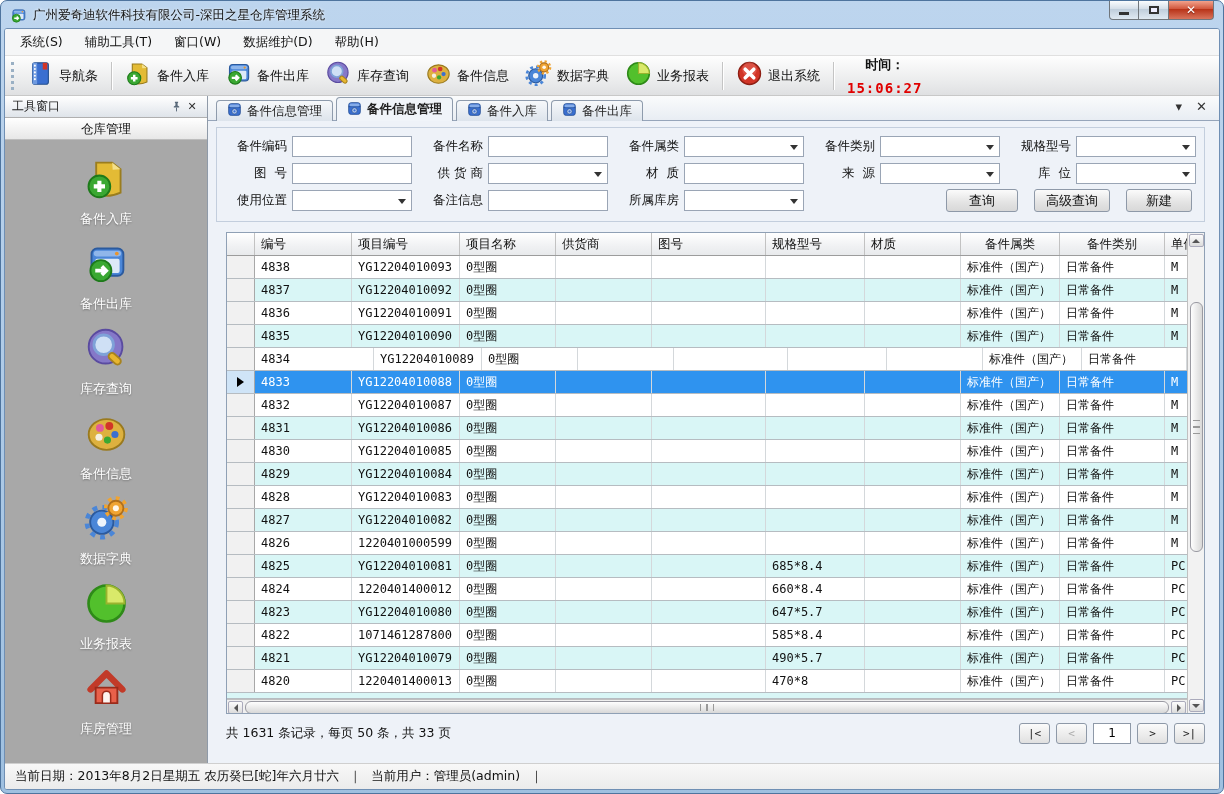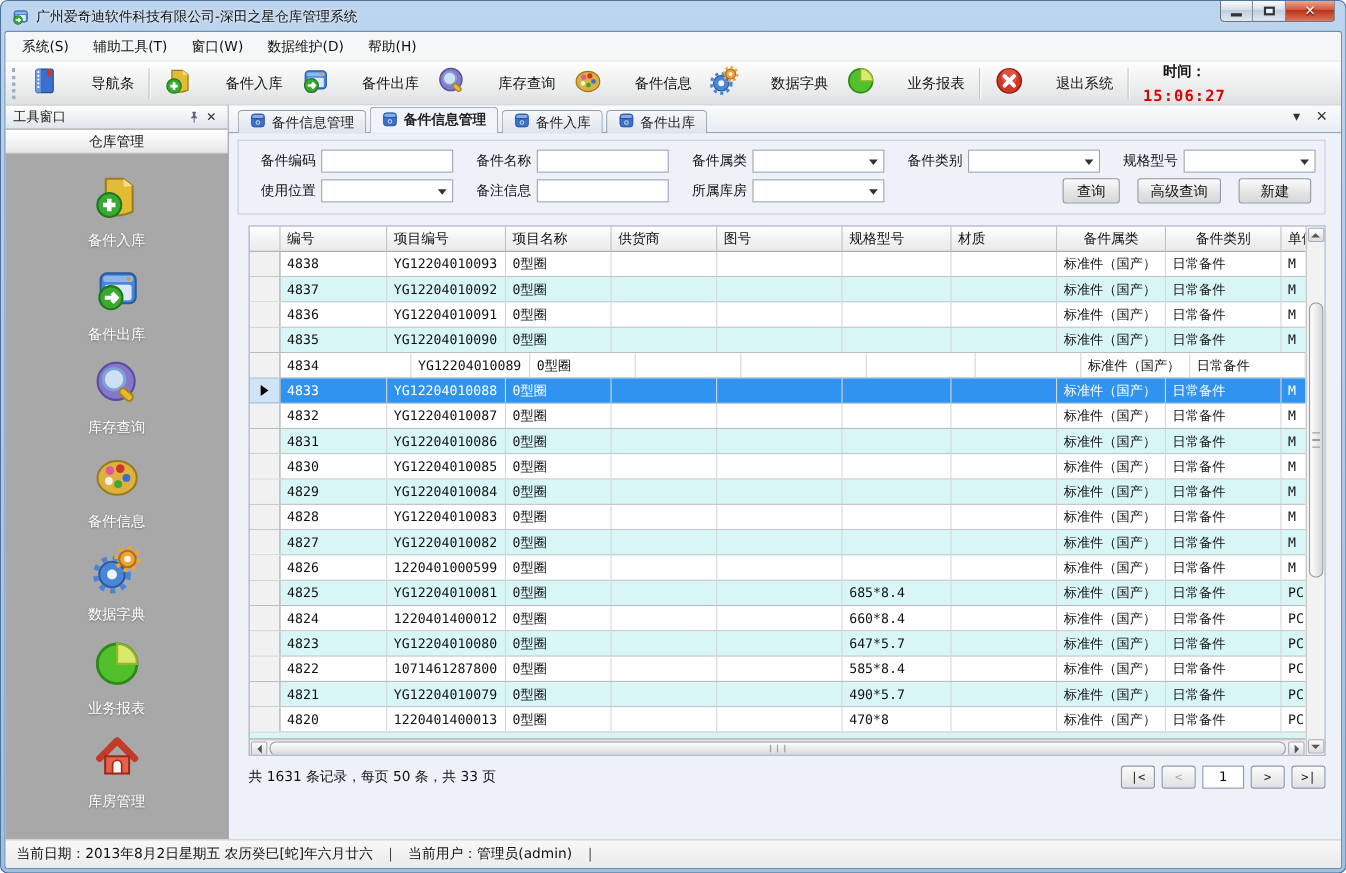--- a/index.html
+++ b/index.html
@@ -20,21 +20,21 @@
   .glyph-close::before { content:"✕"; }
   
   .client { flex:1; background:#eef2f8; border:1px solid #6f8fb4; border-radius:3px; display:flex; flex-direction:column; overflow:hidden; min-height:0; }
   
   .menubar { height:27px; flex:none; background:#f5f6f7; border-bottom:1px solid #e0e0e0; display:flex; align-items:center; padding-left:4px; }
   .menu-item { padding:4px 11px; font-size:12.5px; color:#111; cursor:default; }
   
   .toolbar { height:40px; flex:none; background:linear-gradient(#fefefe,#e9eaeb 70%,#dfe0e2); border-bottom:1px solid #c8c8c8; display:flex; align-items:center; padding:0 4px; }
   .tb-grip { width:4px; height:28px; border-left:3px dotted #9ab0c4; margin:0 4px 0 2px; }
   .tb-item { display:flex; align-items:center; gap:5px; padding:2px 8px; height:34px; cursor:pointer; border-radius:3px; }
-  .tb-label { font-size:13px; color:#111; white-space:nowrap;margin-left:24px; }
+  .tb-label { font-size:13px; color:#111; white-space:nowrap; }
   .tb-sep { width:1px; height:28px; background:#c4c4c4; box-shadow:1px 0 0 #fff; margin:0 5px; flex:none; }
   .tb-time { display:flex; align-items:center; gap:6px; padding:0 8px;flex-direction:column; }
   .tb-time-label { font-size:13px; font-weight:bold; color:#111; }
   .tb-time-value { font-size:14px; font-weight:bold; color:#e00000; font-family:"DejaVu Sans Mono","Liberation Mono",monospace; letter-spacing:1px; }
   
   .bodyrow { flex:1; display:flex; min-height:0; }
   
   .sidebar { width:203px; flex:none; background:#a8a8a8; border-right:1px solid #8f9aa8; display:flex; flex-direction:column; }
   .sb-header { height:22px; flex:none; background:linear-gradient(#ffffff,#dfe4ea); border-bottom:1px solid #b0b0b0; display:flex; align-items:center; padding:0 7px; font-size:12px; color:#222; }
   .sb-header-title { flex:1; }
@@ -52,21 +52,21 @@
   .tab-ctl { cursor:pointer; line-height:1; }
   
   .form-box { margin:6px 14px 0 8px; border:1px solid #c3cedd; background:#eef2f8; padding:5px 8px 7px 8px; flex:none; }
   .form-row { display:flex; align-items:center; height:27px; }
   .f-field { display:flex; align-items:center; width:196px; flex:none; }
   .f-label { width:62px; text-align:right; font-size:12.5px; color:#111; margin-right:5px; white-space:pre; }
   .f-control { width:120px; height:21px; background:#fff; border:1px solid #9aa5b5; position:relative; }
   .f-control.select::after { content:""; position:absolute; right:5px; top:8px; border-left:4px solid transparent; border-right:4px solid transparent; border-top:5px solid #333; }
   .form-buttons { margin-left:auto; display:flex; gap:16px; padding-right:4px; }
   .btn { height:23px; border:1px solid #8e99a8; border-radius:3px; background:linear-gradient(#fbfbfb,#e3e3e3 60%,#d8d8d8); font-size:13px; color:#111; display:flex; align-items:center; justify-content:center; cursor:pointer; font-family:inherit; }
-  .btn-query { width:52px; } .btn-adv { width:76px; } .btn-new { width:66px; }
+  .btn-query { width:72px; } .btn-adv { width:76px; } .btn-new { width:66px; }
   
   .grid { margin:10px 0 0 18px; width:979px; flex:none; border:1px solid #8fa0b5; background:#fff; display:flex; height:482px; }
   .grid-main { width:960px; flex:none; overflow:hidden; display:flex; flex-direction:column; }
   .grid-header { display:flex; height:23px; flex:none; background:linear-gradient(#ffffff,#f0f1f3 60%,#e8eaec); border-bottom:1px solid #9c9c9c; }
   .gh-cell { flex:none; border-right:1px solid #c2c2c2; font-size:12.5px; color:#111; display:flex; align-items:center; padding:0 6px; overflow:hidden; white-space:nowrap; }
   .gh-cell.center { justify-content:center; }
   .g-row { display:flex; height:23px; flex:none; border-bottom:1px solid #b6bcc1; background:#fff; }
   .g-row.alt { background:#d9f6f6; }
   .g-row.selected { background:#2f93ef; }
   .g-row.selected .g-cell { color:#fff; }
@@ -374,20 +374,42 @@
                 <span class="f-label">备件类别</span>
                 <div class="f-control select"></div>
               </div>
               <div class="f-field">
                 <span class="f-label">规格型号</span>
                 <div class="f-control select"></div>
               </div>
             </div>
             <div class="form-row">
               <div class="f-field">
+                <span class="f-label">图  号</span>
+                <div class="f-control input"></div>
+              </div>
+              <div class="f-field">
+                <span class="f-label">供 货 商</span>
+                <div class="f-control select"></div>
+              </div>
+              <div class="f-field">
+                <span class="f-label">材  质</span>
+                <div class="f-control input"></div>
+              </div>
+              <div class="f-field">
+                <span class="f-label">来  源</span>
+                <div class="f-control select"></div>
+              </div>
+              <div class="f-field">
+                <span class="f-label">库  位</span>
+                <div class="f-control select"></div>
+              </div>
+            </div>
+            <div class="form-row">
+              <div class="f-field">
                 <span class="f-label">使用位置</span>
                 <div class="f-control select"></div>
               </div>
               <div class="f-field">
                 <span class="f-label">备注信息</span>
                 <div class="f-control input"></div>
               </div>
               <div class="f-field">
                 <span class="f-label">所属库房</span>
                 <div class="f-control select"></div>

